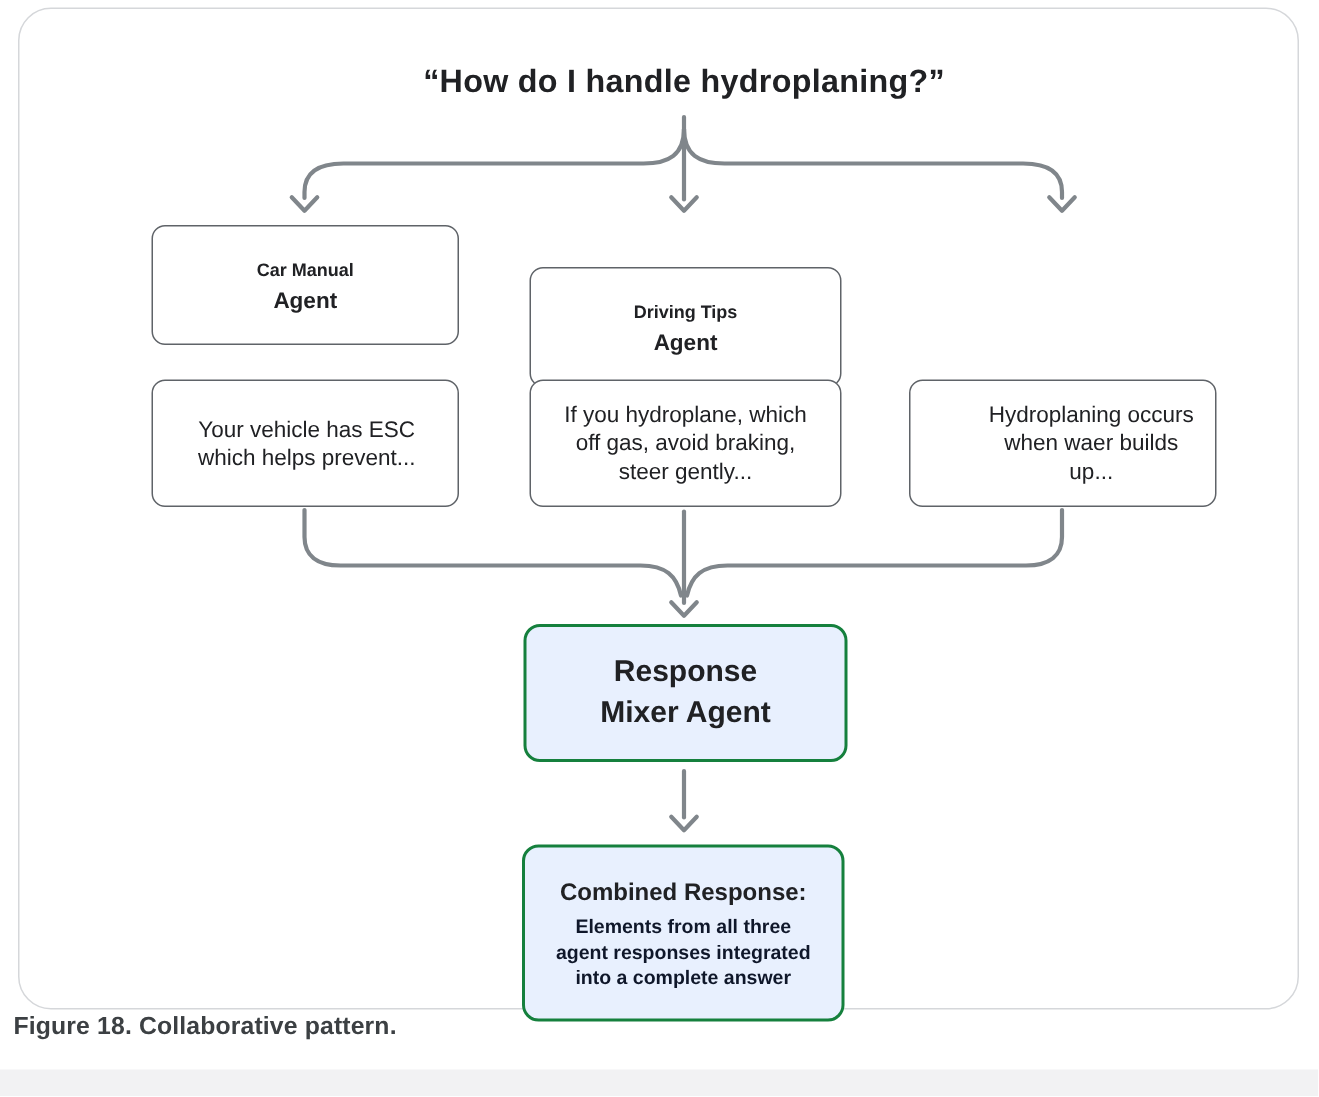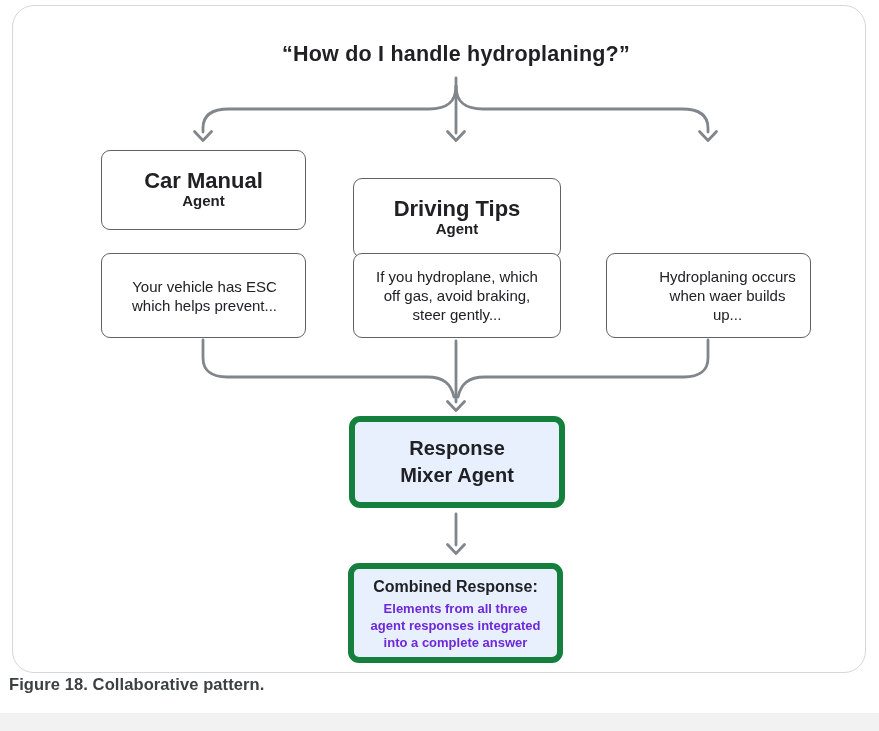--- a/index.html
+++ b/index.html
@@ -14,47 +14,47 @@
   .query-title{
     position:absolute;left:143px;top:36px;width:600px;
     text-align:center;font-size:21.5px;font-weight:700;letter-spacing:.2px;color:#202124;
   }
   .arrows{position:absolute;left:0;top:0;width:879px;height:731px;pointer-events:none;}
   .box{
     position:absolute;display:flex;flex-direction:column;align-items:center;justify-content:center;
     background:#ffffff;border:1.5px solid #5f6368;border-radius:9px;
     text-align:center;box-sizing:border-box;padding:6px 10px;
   }
-  .agent-title{font-size:22px;font-weight:700;line-height:21px;white-space:pre-line;color:#202124;}
+  .agent-title{font-size:12px;font-weight:700;line-height:21px;white-space:pre-line;color:#202124;}
   .agent-sub{font-size:15px;font-weight:700;line-height:20px;color:#202124;}
   .agent-sub:empty{display:none;}
   .resp-text{font-size:15px;font-weight:400;line-height:19px;white-space:pre-line;color:#202124;}
   .blue{
-    background:#e8f0fe;border:6px solid #15803d;border-radius:11px;
+    background:#e8f0fe;border:2px solid #15803d;border-radius:11px;
   }
   .mixer-label{font-size:20px;font-weight:700;line-height:27px;white-space:pre-line;color:#202124;}
   .combined-title{font-size:16px;font-weight:700;line-height:22px;color:#202124;}
-  .combined-body{font-size:13px;font-weight:700;line-height:17px;white-space:pre-line;color:#6d28d9;margin-top:2px;}
+  .combined-body{font-size:13px;font-weight:700;line-height:17px;white-space:pre-line;color:#0f172a;margin-top:2px;}
   .caption{
     position:absolute;left:9px;top:675px;
     font-size:16.5px;font-weight:700;color:#3c4043;letter-spacing:.1px;
   }
   .bottom-strip{
     position:absolute;left:0;top:713px;width:879px;height:18px;
     background:#f2f2f3;
   }
   
   .b-agent1{left:88px;top:144px;width:205px;height:80px;}
   .b-agent2{left:340px;top:144px;width:208px;height:80px;margin-top:28px;}
   .b-agent3{left:593px;top:144px;width:205px;height:80px;}
   .b-resp1{left:88px;top:247px;width:205px;height:85px;padding-left:12px;}
   .b-resp2{left:340px;top:247px;width:208px;height:85px;}
   .b-resp3{left:593px;top:247px;width:205px;height:85px;padding-left:48px;}
   .b-mixer{left:336px;top:410px;width:216px;height:92px;}
-  .b-combined{left:335px;top:557px;width:215px;height:100px;}
+  .b-combined{left:335px;top:557px;width:215px;height:118px;}
 </style>
 </head>
 <body>
 
 <div class="page">
 
   <div class="card">
 
     <div class="query-title">“How do I handle hydroplaning?”</div>
 

